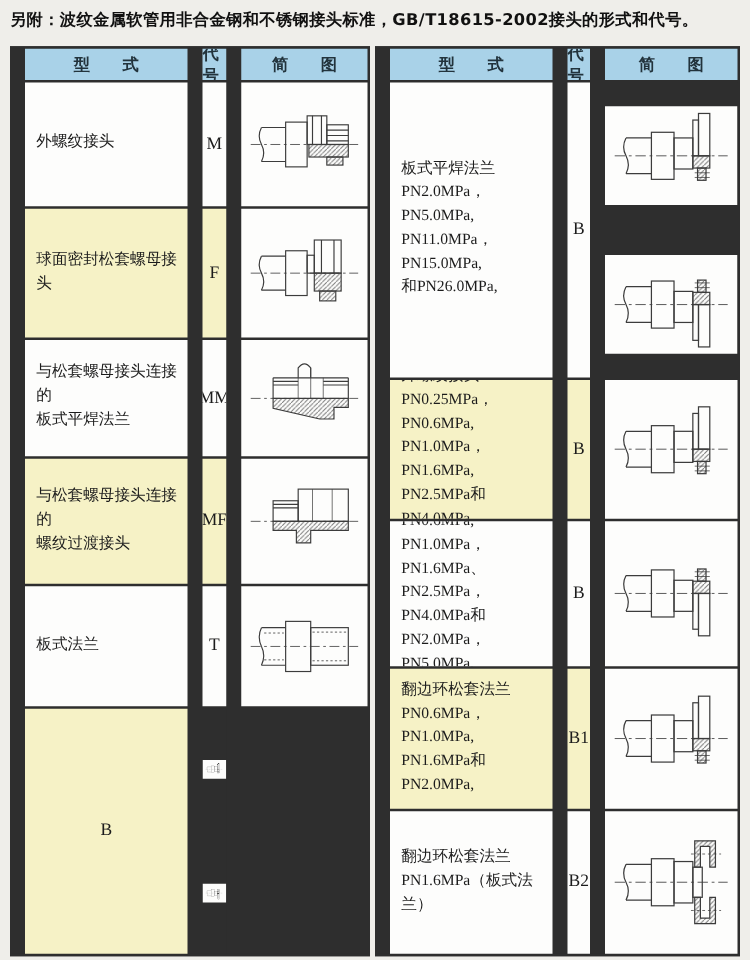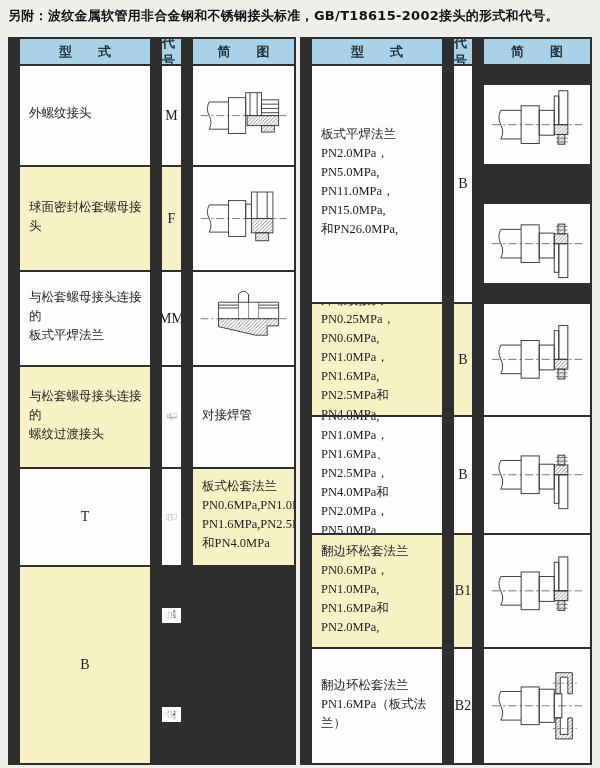--- a/index.html
+++ b/index.html
@@ -155,42 +155,39 @@
     <div class="cell diag">
       <svg class="dg" viewBox="0 0 130 100">
           <g>
             <use href="#dg-mm"></use>
           </g>
         </svg>
     </div>
 
     <div class="cell type hl">与松套螺母接头连接的
 螺纹过渡接头</div>
+    <div class="cell code hl">MF</div>
     <div class="cell diag">
       <svg class="dg" viewBox="0 0 130 100">
           <g>
             <use href="#dg-mf"></use>
           </g>
         </svg>
     </div>
 
-    <div class="cell type">对接焊管</div>
+    <div class="cell type">板式法兰</div>
     <div class="cell code">T</div>
     <div class="cell diag">
       <svg class="dg" viewBox="0 0 130 100">
           <g>
             <use href="#dg-t"></use>
           </g>
         </svg>
     </div>
 
-    <div class="cell type hl">板式松套法兰
-PN0.6MPa,PN1.0MPa,
-PN1.6MPa,PN2.5MPa,
-和PN4.0MPa</div>
     <div class="cell code hl">B</div>
     <div class="cell diag diag-split">
       <div class="sub">
         <svg class="dg" viewBox="0 0 130 100">
             <g>
               <use href="#dg-flg-up"></use>
             </g>
           </svg>
       </div>
       <div class="sub">

